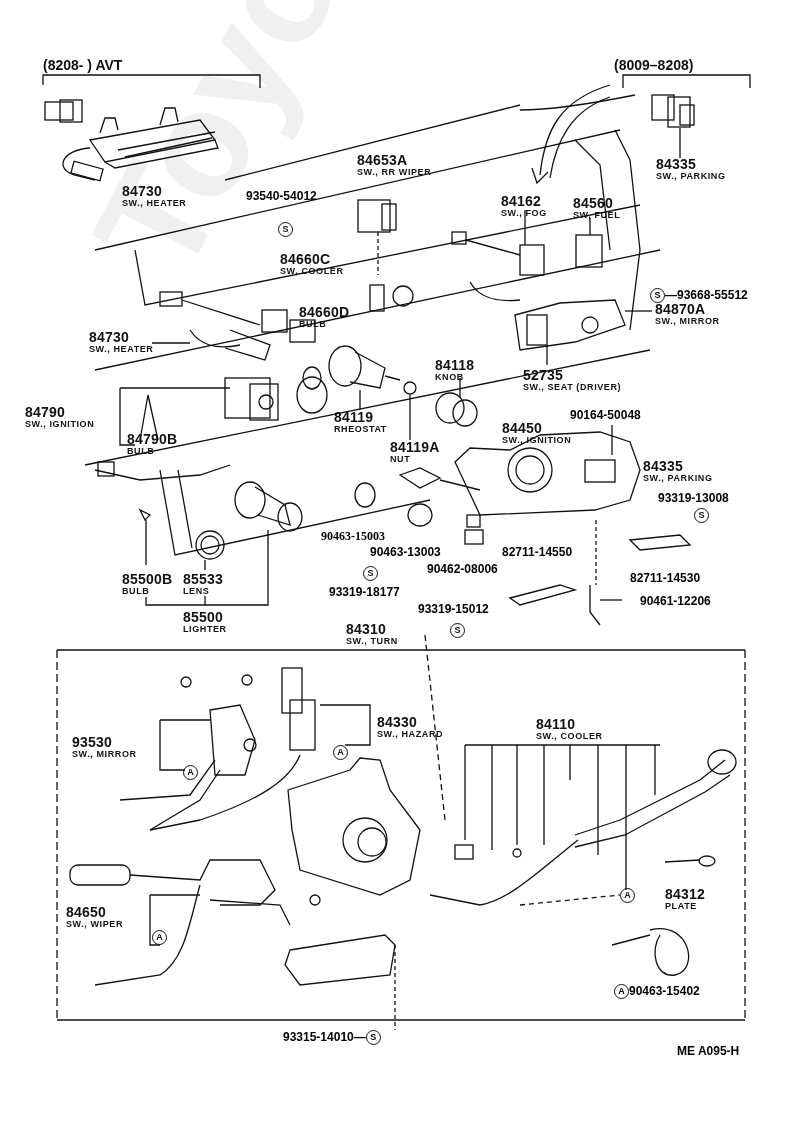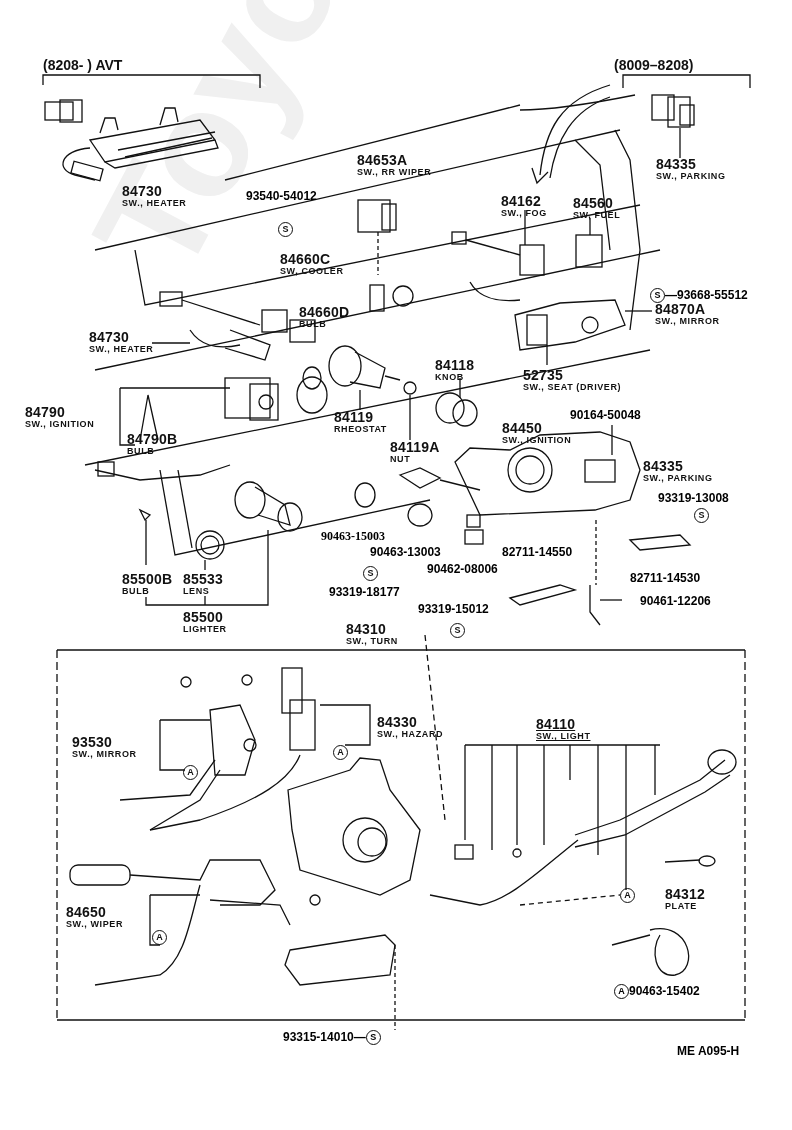--- a/index.html
+++ b/index.html
@@ -332,23 +332,23 @@
   <div class="lbl" style="left:377px;top:715px;">
     <div class="pn pn-lg">84330</div>
     <div class="desc">SW., HAZARD</div>
   </div>
   <div class="sym lbl" style="left:333px;top:745px;">A</div>
   <div class="lbl" style="left:72px;top:735px;">
     <div class="pn pn-lg">93530</div>
     <div class="desc">SW., MIRROR</div>
   </div>
   <div class="sym lbl" style="left:183px;top:765px;">A</div>
-  <div class="lbl" style="left:536px;top:717px;text-decoration:underline;">
+  <div class="lbl" style="left:536px;top:717px;">
     <div class="pn pn-lg">84110</div>
-    <div class="desc">SW., LIGHT</div>
+    <div class="desc">SW., COOLER</div>
   </div>
   <div class="sym lbl" style="left:620px;top:888px;">A</div>
   <div class="lbl" style="left:66px;top:905px;">
     <div class="pn pn-lg">84650</div>
     <div class="desc">SW., WIPER</div>
   </div>
   <div class="sym lbl" style="left:152px;top:930px;">A</div>
   <div class="lbl" style="left:665px;top:887px;">
     <div class="pn pn-lg">84312</div>
     <div class="desc">PLATE</div>

